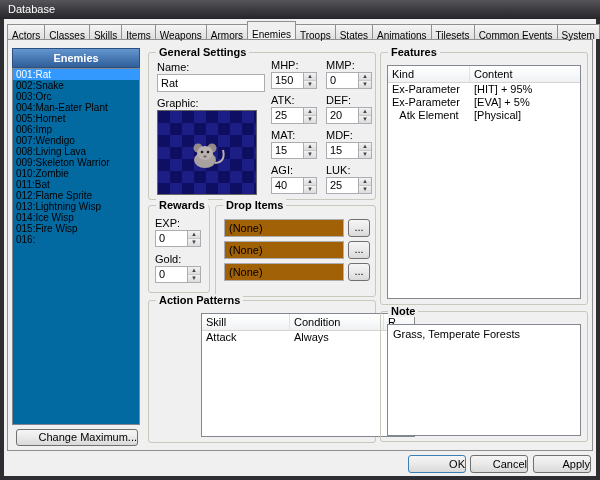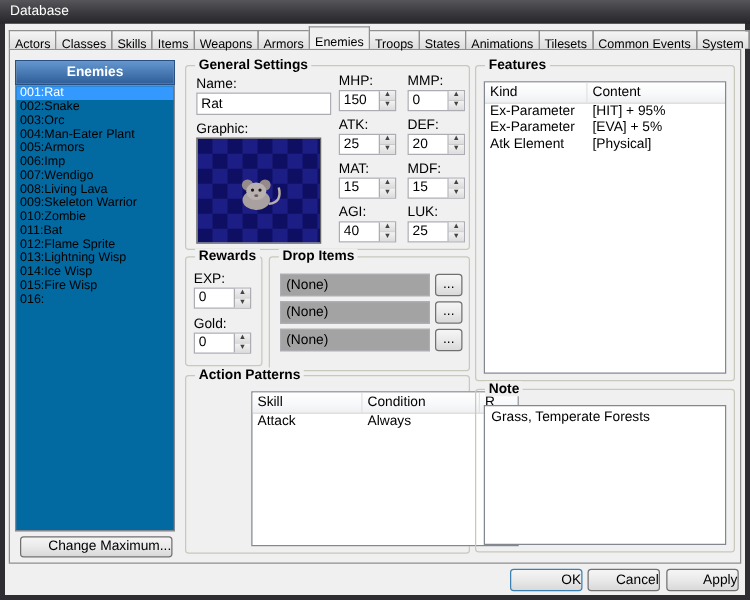--- a/index.html
+++ b/index.html
@@ -65,21 +65,21 @@
   .stat-cell .lbl { margin-bottom:1px; }
 
   
   .rewards-fields { position:absolute; left:6px; top:11px; }
   .reward-field { margin-bottom:6px; }
   .reward-field .lbl { margin-bottom:1px; }
 
   
   .drop-rows { position:absolute; left:8px; top:13px; width:146px; }
   .drop-row { display:flex; height:18px; margin-bottom:4px; }
-  .combo { flex:1; border:1px solid #abadb3; background:#a3a3a3; font-size:11px;
+  .combo { flex:1; border:1px solid #abadb3; background:#a16207; font-size:11px;
     line-height:16px; padding-left:4px; }
   .dots-btn { width:22px; margin-left:4px; height:18px; line-height:14px; text-align:center;
     font-size:11px; border:1px solid #707070; border-radius:3px;
     background:linear-gradient(#f5f5f5,#ebebeb 45%,#d9d9d9); }
 
   
   .lv { position:absolute; background:#fff; border:1px solid #828790; overflow:hidden; }
   .lv-head { display:flex; height:17px; background:linear-gradient(#ffffff,#f7f8fa 60%,#eef0f2);
     border-bottom:1px solid #d5d5d5; }
   .lv-col { padding:2px 4px 0 4px; border-right:1px solid #e2e2e2; font-size:11px; overflow:hidden; }
@@ -113,21 +113,21 @@
 
     <div class="tabpage">
 
       <div class="list-header">Enemies</div>
       <div class="enemy-list">
 
       <div class="lst-item selected">001:Rat</div>
           <div class="lst-item">002:Snake</div>
           <div class="lst-item">003:Orc</div>
           <div class="lst-item">004:Man-Eater Plant</div>
-          <div class="lst-item">005:Armors</div>
+          <div class="lst-item">005:Hornet</div>
           <div class="lst-item">006:Imp</div>
           <div class="lst-item">007:Wendigo</div>
           <div class="lst-item">008:Living Lava</div>
           <div class="lst-item">009:Skeleton Warrior</div>
           <div class="lst-item">010:Zombie</div>
           <div class="lst-item">011:Bat</div>
           <div class="lst-item">012:Flame Sprite</div>
           <div class="lst-item">013:Lightning Wisp</div>
           <div class="lst-item">014:Ice Wisp</div>
           <div class="lst-item">015:Fire Wisp</div>
@@ -313,21 +313,21 @@
 
           <div class="lv-row">
               <div class="lv-cell" style="width:82px;">Ex-Parameter</div>
               <div class="lv-cell" style="flex:1;">[HIT] + 95%</div>
             </div>
               <div class="lv-row">
               <div class="lv-cell" style="width:82px;">Ex-Parameter</div>
               <div class="lv-cell" style="flex:1;">[EVA] + 5%</div>
             </div>
               <div class="lv-row">
-              <div class="lv-cell" style="width:82px;">Atk Element</div>
+              <div class="lv-cell" style="width:82px;text-align:center;">Atk Element</div>
               <div class="lv-cell" style="flex:1;">[Physical]</div>
             </div>
             </div>
         </div>
       </div>
 
       <div class="group" style="left:372px; top:271px; width:208px; height:131px;">
         <div class="group-title">Note</div>
         <div class="note-area">Grass, Temperate Forests</div>
       </div>

